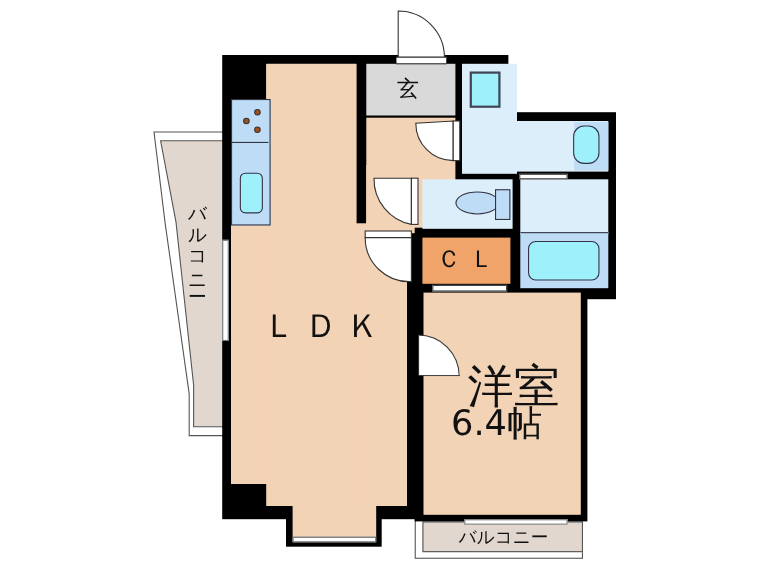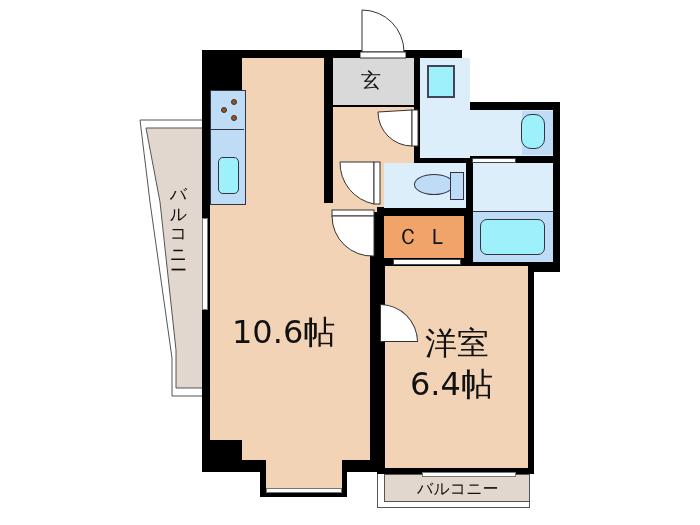--- a/index.html
+++ b/index.html
@@ -93,17 +93,17 @@
   <div class="abs" style="left:472px;top:158px;width:44px;height:5px;background:#fff;border:1px solid #444;box-sizing:border-box;"></div>
 
   <div class="cl" style="left:384px;top:216px;width:80px;height:42px;"></div>
   <div class="label" style="left:397px;top:226px;font-size:22px;letter-spacing:8px;">ＣＬ</div>
   <div class="abs" style="left:393px;top:259px;width:68px;height:6px;background:#fff;border:1px solid #444;box-sizing:border-box;"></div>
 
   <div class="floor" style="left:385px;top:266px;width:143px;height:202px;"></div>
   <div class="abs" style="left:380px;top:304px;width:38px;height:38px;background:#fff;border:1px solid #333;border-radius:0 38px 0 0;box-sizing:border-box;"></div>
   <div class="win" style="left:422px;top:472px;width:94px;height:5px;"></div>
 
-  <div class="label" style="left:232px;top:316px;font-size:32px;">10.6帖</div>
-  <div class="label" style="left:425px;top:330px;font-size:32px;font-family:Liberation Mono, monospace;">洋室</div>
+  <div class="label" style="left:239px;top:282px;font-size:30px;letter-spacing:8px;">ＬＤＫ</div>
+  <div class="label" style="left:425px;top:330px;font-size:42px;">洋室</div>
   <div class="label" style="left:410px;top:368px;font-size:32px;">6.4帖</div>
 
 </div>
 
 </body></html>

